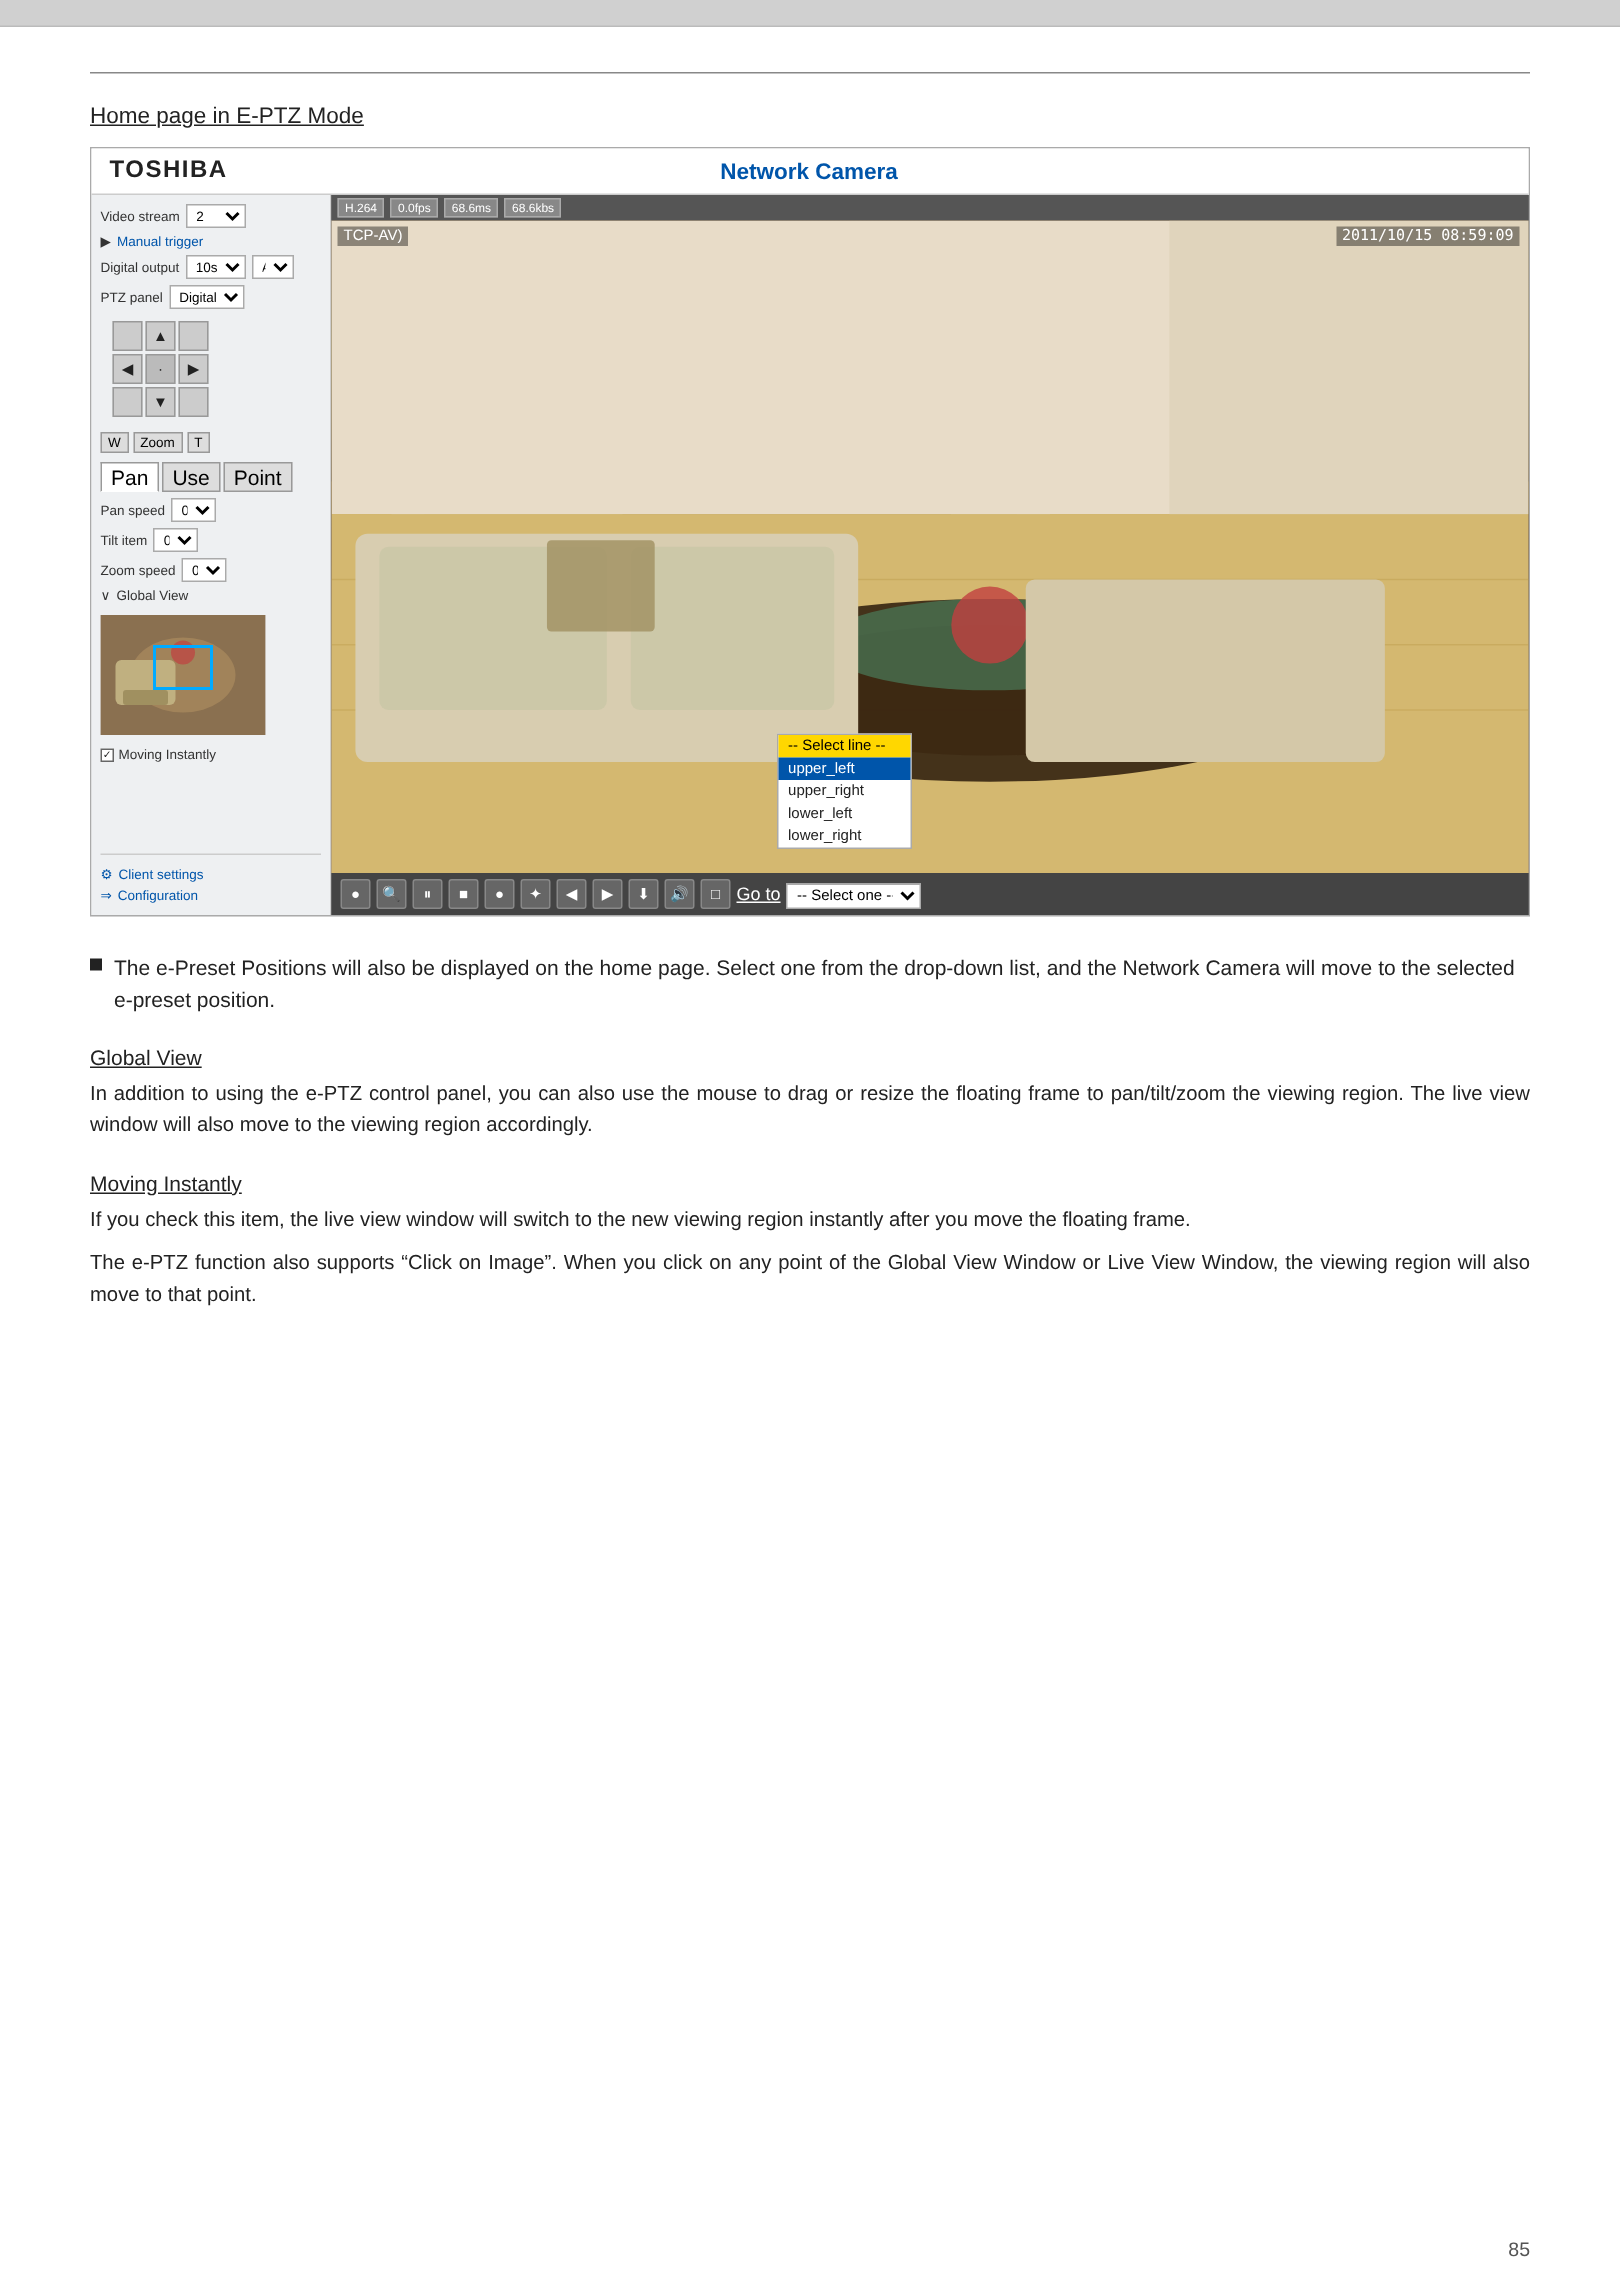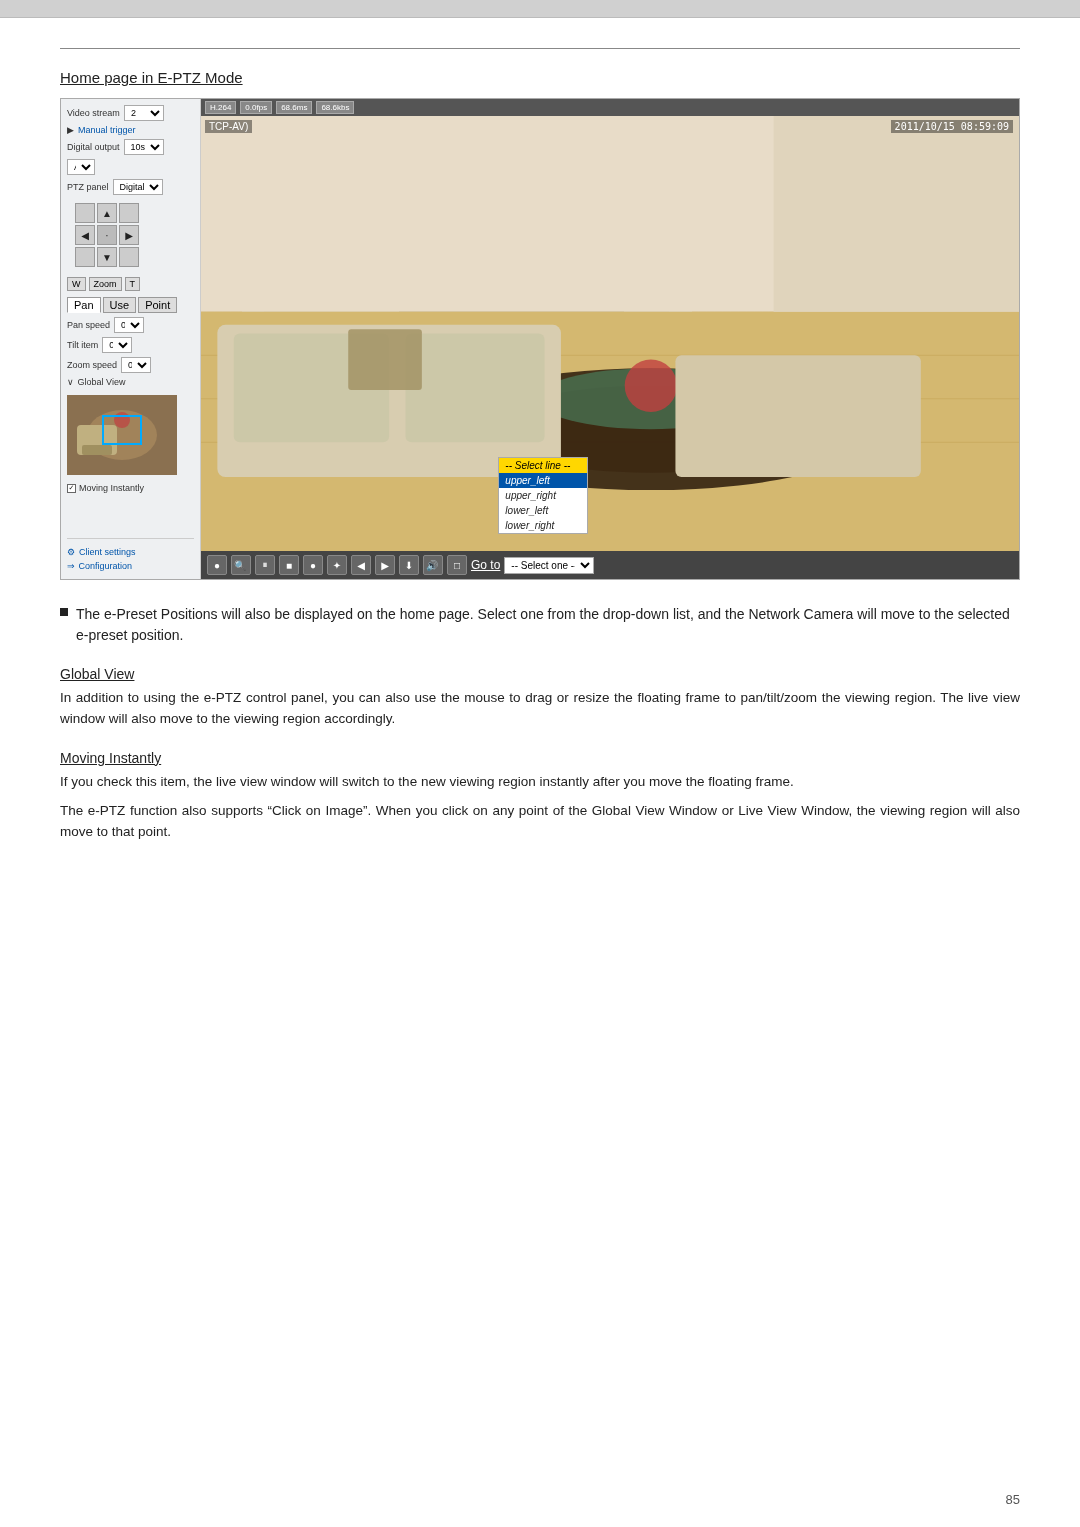--- a/index.html
+++ b/index.html
@@ -66,21 +66,21 @@
     }
 
     
     .camera-body {
       display: flex;
       height: 480px;
     }
 
     
     .left-sidebar {
-      width: 140px;
+      width: 160px;
       background: #eef0f2;
       border-right: 1px solid #ccc;
       padding: 6px;
       display: flex;
       flex-direction: column;
       gap: 4px;
       font-size: 10px;
     }
 
     .sidebar-row {
@@ -149,21 +149,21 @@
     }
 
     .tab-row {
       display: flex;
       gap: 2px;
     }
 
     .tab-btn {
       background: #ddd;
       border: 1px solid #999;
-      font-size: 11px;
+      font-size: 14px;
       padding: 1px 6px;
       cursor: pointer;
     }
 
     .tab-btn.active {
       background: #fff;
       border-bottom: 1px solid #fff;
     }
 
     .global-view-box {
@@ -389,21 +389,20 @@
       background: #fff;
       border: 1px solid #aaa;
       width: 90px;
       font-size: 10px;
       z-index: 10;
     }
 
     .dropdown-item {
       padding: 2px 6px;
       cursor: pointer;
-      font-style: italic;
     }
 
     .dropdown-item:hover, .dropdown-item.active {
       background: #0055aa;
       color: #fff;
     }
 
     .dropdown-item.highlighted {
       background: #ffd700;
       color: #000;
@@ -490,20 +489,25 @@
 
 <div class="top-bar"></div>
 
 <div class="main-content">
   <hr class="divider">
 
   <div class="section-heading">Home page in E-PTZ Mode</div>
 
   <div class="camera-ui-box">
 
+    <div class="camera-header">
+      <div class="toshiba-logo">TOSHIBA</div>
+      <div class="camera-title">Network Camera</div>
+      <div style="width:80px;"></div>
+    </div>
 
     <div class="camera-body">
 
       <div class="left-sidebar">
 
         <div class="sidebar-row">
           <span class="sidebar-label">Video stream</span>
           <select class="sidebar-select">
             <option>2</option>
             <option>1</option>

